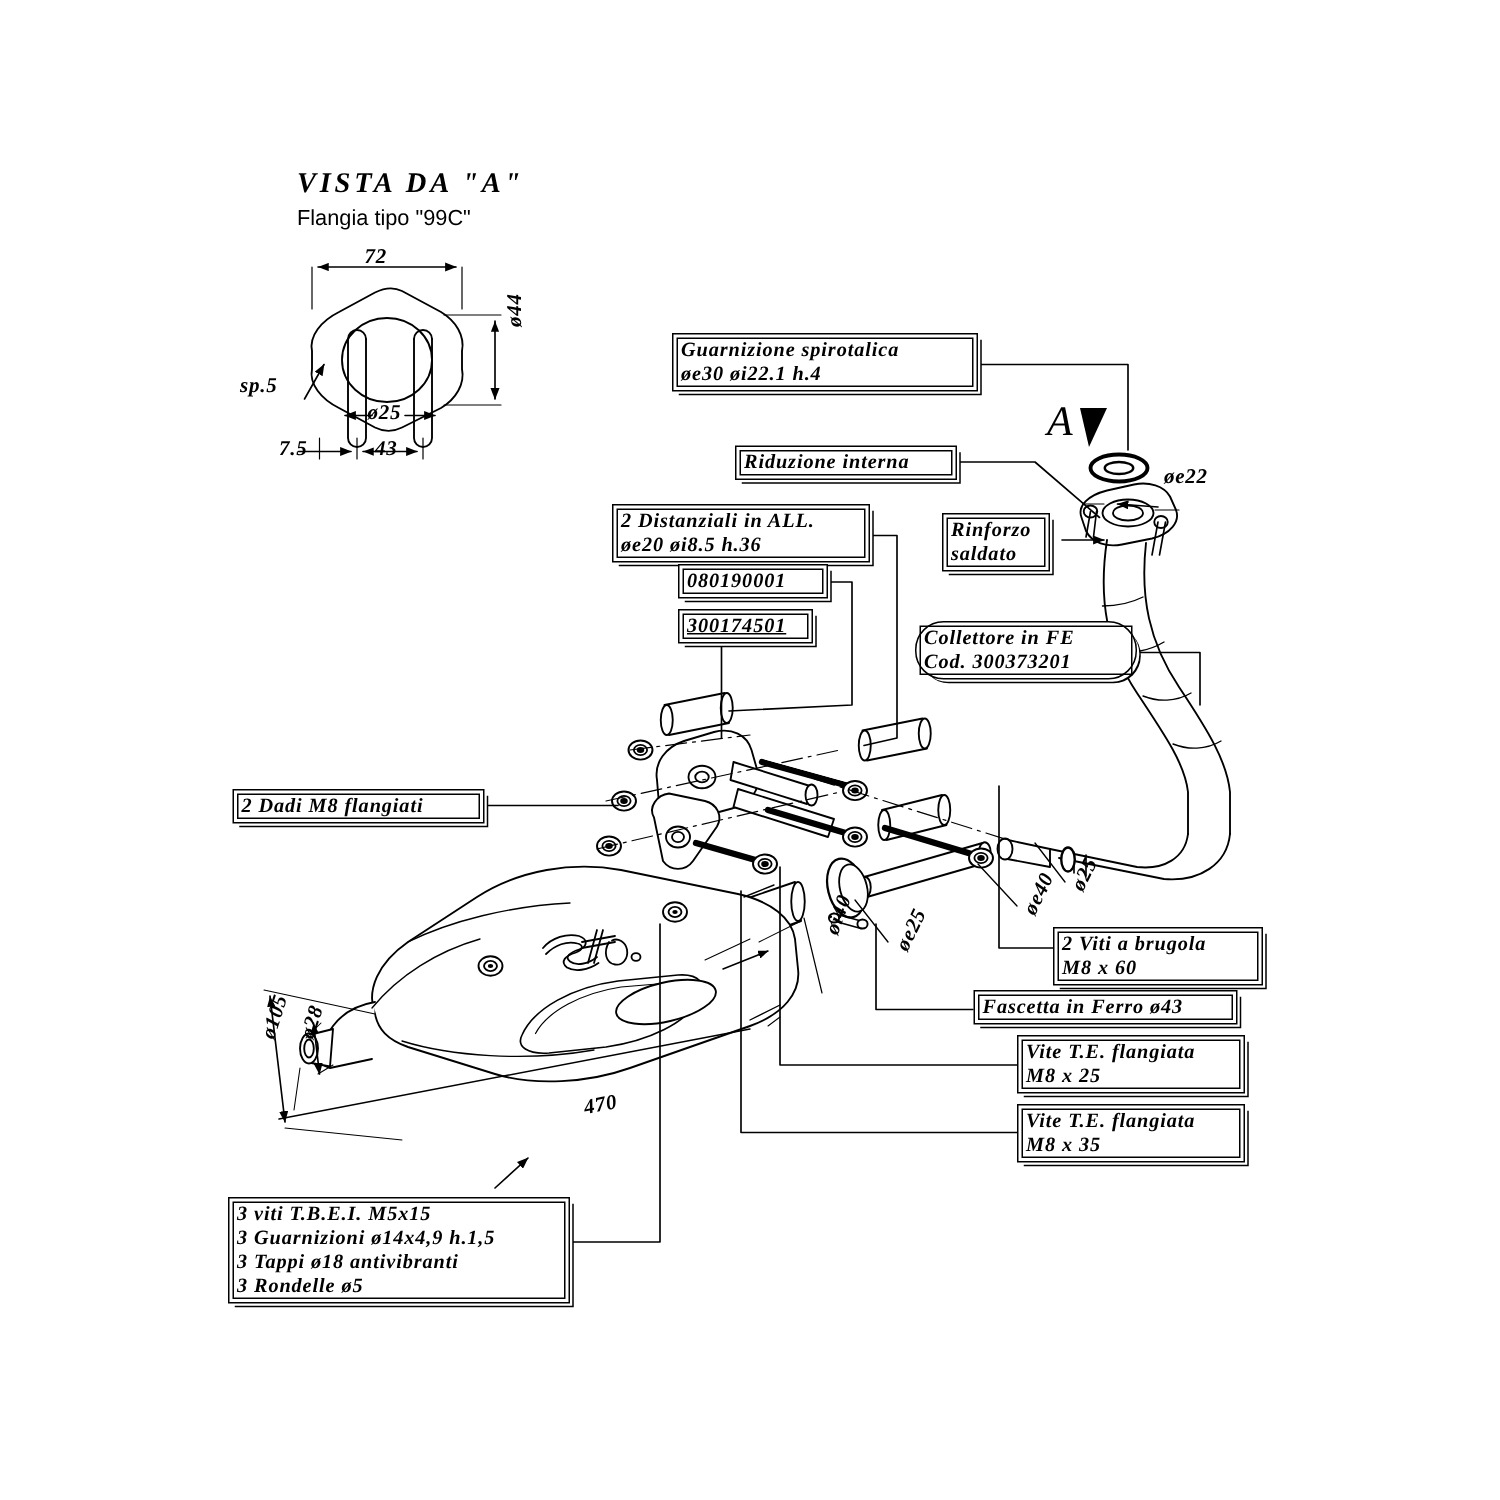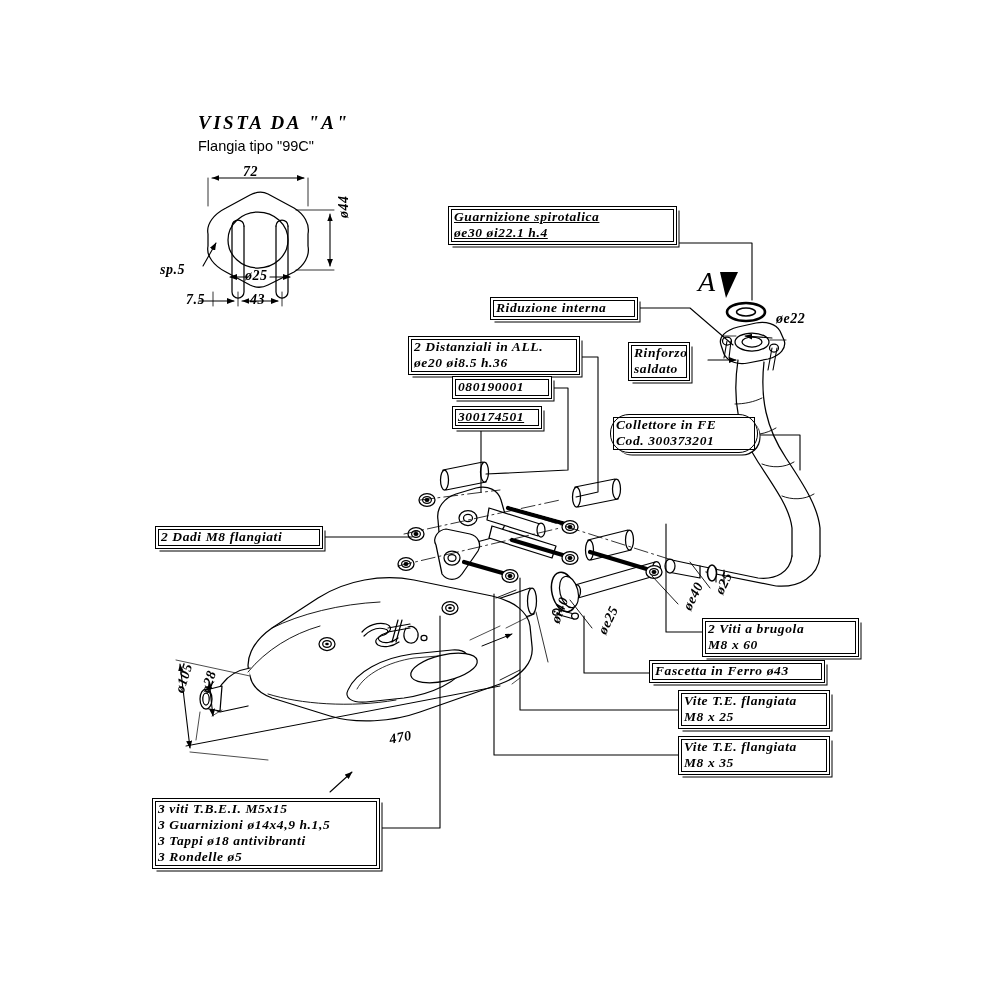--- a/index.html
+++ b/index.html
@@ -423,28 +423,28 @@
   </svg>
 
   <div class="view-title" style="left:198px; top:112px;">VISTA  DA  "A"</div>
   <div class="view-sub" style="left:198px; top:138px;">Flangia tipo "99C"</div>
 
   <div class="dim-text" style="left:243px; top:164px;">72</div>
   <div class="dim-text rot" style="left:336px; top:218px; transform:rotate(-90deg);">ø44</div>
   <div class="dim-text" style="left:245px; top:268px;">ø25</div>
   <div class="dim-text" style="left:250px; top:292px;">43</div>
   <div class="dim-text" style="left:186px; top:292px;">7.5</div>
-  <div class="dim-text" style="left:160px; top:262px;text-align:center;">sp.5</div>
+  <div class="dim-text" style="left:160px; top:250px;text-align:center;">sp.5</div>
 
   <div class="arrow-letter" style="left:698px; top:266px;">A</div>
   <svg style="position:absolute; left:718px; top:270px;" width="26" height="30">
     <polygon points="2,2 20,2 8,28" fill="#000"></polygon>
   </svg>
 
-  <div class="label-box" style="left:448px; top:206px; width:229px;text-decoration:underline;">
+  <div class="label-box" style="left:448px; top:222px; width:204px;">
     <span class="ln">Guarnizione  spirotalica</span>
     <span class="ln">øe30  øi22.1  h.4</span>
   </div>
 
   <div class="label-box" style="left:490px; top:297px; width:148px;">
     <span class="ln">Riduzione   interna</span>
   </div>
 
   <div class="label-box" style="left:408px; top:336px; width:172px;">
     <span class="ln">2  Distanziali  in  ALL.</span>
@@ -452,35 +452,35 @@
   </div>
 
   <div class="label-box" style="left:452px; top:376px; width:100px;">
     <span class="ln">080190001</span>
   </div>
 
   <div class="label-box" style="left:452px; top:406px; width:90px;text-decoration:underline;">
     <span class="ln">300174501</span>
   </div>
 
-  <div class="label-box" style="left:628px; top:342px; width:62px;">
+  <div class="label-box" style="left:628px; top:342px; width:72px;">
     <span class="ln">Rinforzo</span>
     <span class="ln">saldato</span>
   </div>
 
   <div class="label-box" style="left:610px; top:414px; width:148px;border-radius:19px;">
     <span class="ln">Collettore  in  FE</span>
     <span class="ln">Cod.  300373201</span>
   </div>
 
   <div class="label-box" style="left:155px; top:526px; width:168px;">
     <span class="ln">2  Dadi  M8  flangiati</span>
   </div>
 
-  <div class="label-box" style="left:702px; top:618px; width:157px;">
+  <div class="label-box" style="left:702px; top:618px; width:140px;">
     <span class="ln">2  Viti  a  brugola</span>
     <span class="ln">M8  x  60</span>
   </div>
 
   <div class="label-box" style="left:649px; top:660px; width:176px;">
     <span class="ln">Fascetta  in  Ferro  ø43</span>
   </div>
 
   <div class="label-box" style="left:678px; top:690px; width:152px;">
     <span class="ln">Vite  T.E.  flangiata</span>

